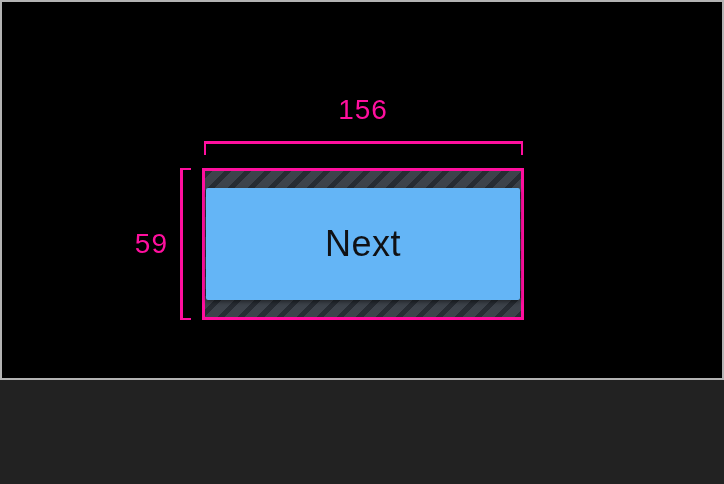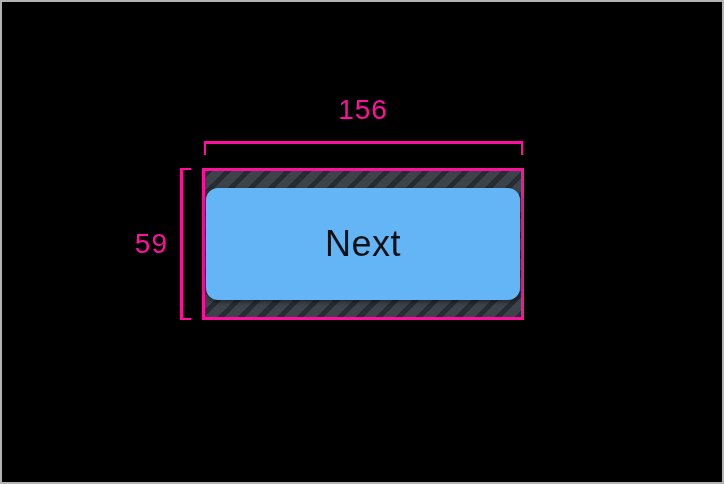--- a/index.html
+++ b/index.html
@@ -4,21 +4,21 @@
 <style>
   html, body {
     margin: 0;
     padding: 0;
     background: #222;
     font-family: "Liberation Sans", sans-serif;
   }
   .stage {
     position: relative;
     width: 724px;
-    height: 484px;
+    height: 380px;
     box-sizing: border-box;
     background: var(--background, #000);
     border: 2px solid var(--frame-border, #b3b3b3);
     overflow: hidden;
   }
   .dim-label {
     position: absolute;
     color: var(--annotation, #ff0f9e);
     font-size: 28px;
     font-weight: 400;
@@ -81,21 +81,21 @@
     );
   }
   .next-btn {
     position: absolute;
     left: 1px;
     top: 17px;
     width: calc(100% - 2px);
     height: calc(100% - 34px);
     box-sizing: border-box;
     border: none;
-    border-radius: 12px;
+    border-radius: 2px;
     background: var(--button-fill, #64b5f6);
     color: var(--button-text, #101114);
     font-family: "Liberation Sans", sans-serif;
     font-size: 36px;
     font-weight: 500;
     letter-spacing: 0.5px;
     box-shadow: 0 2px 4px rgba(0,0,0,0.45);
     cursor: pointer;
     display: flex;
     align-items: center;

